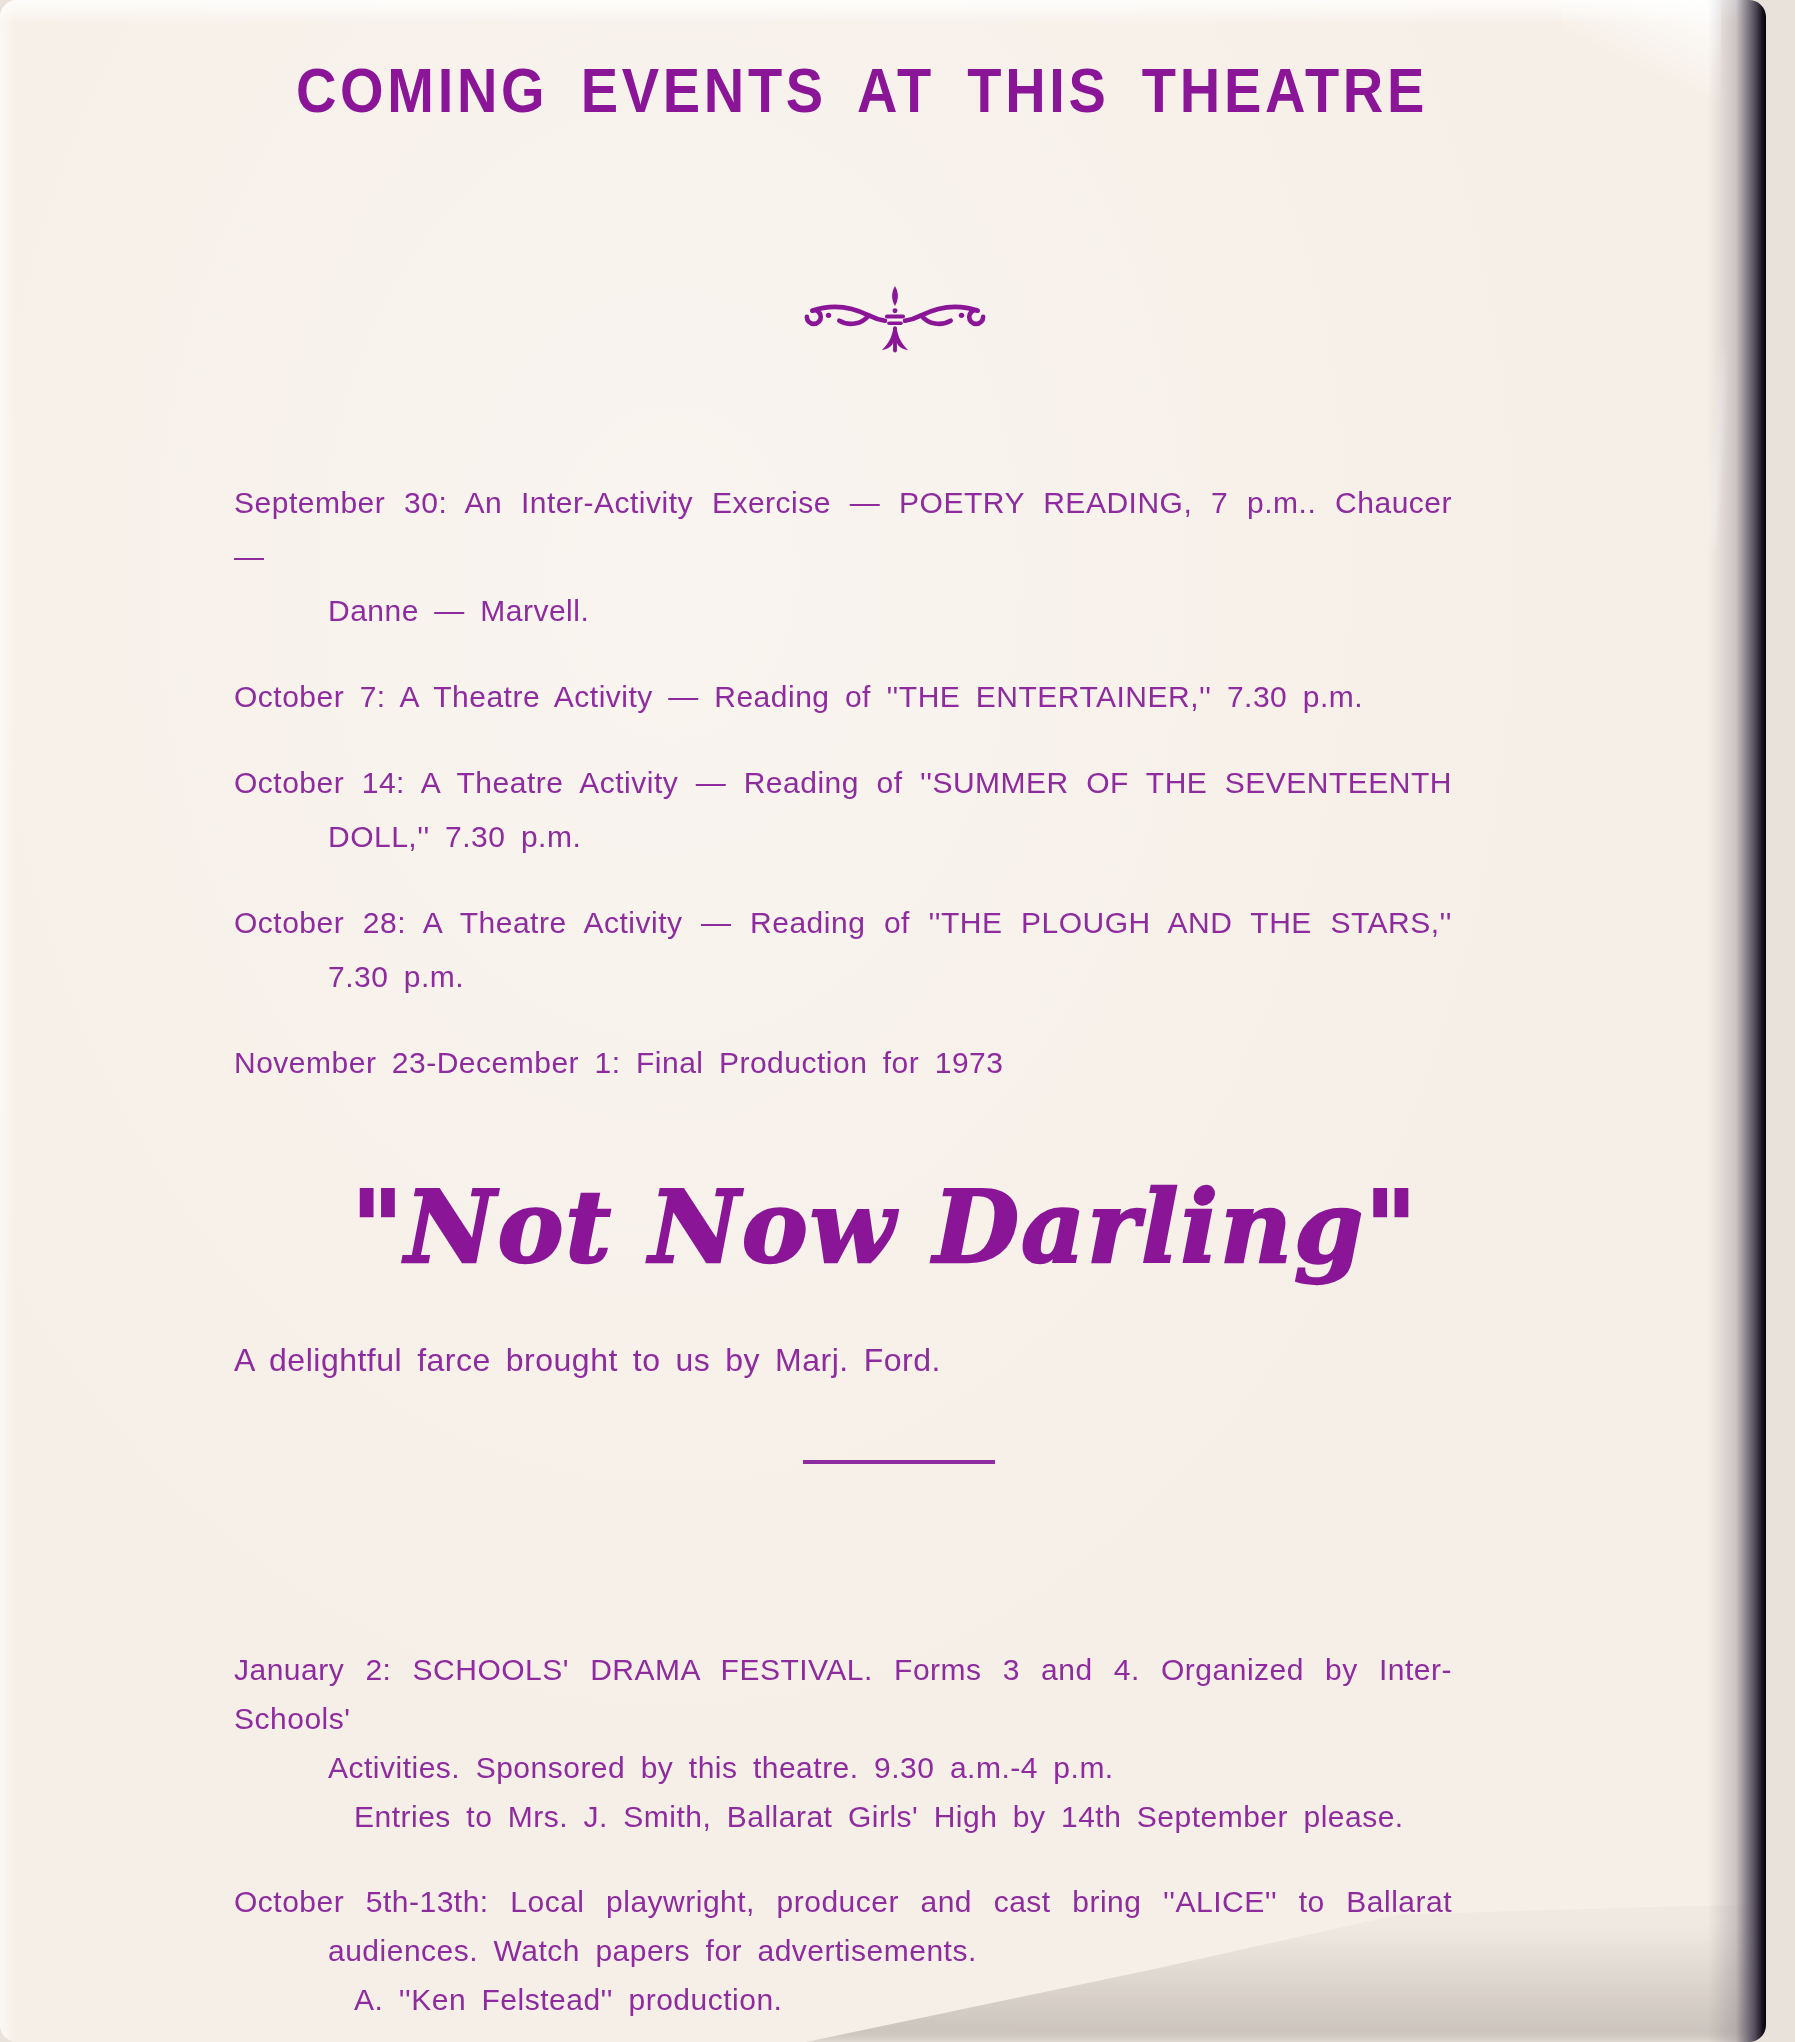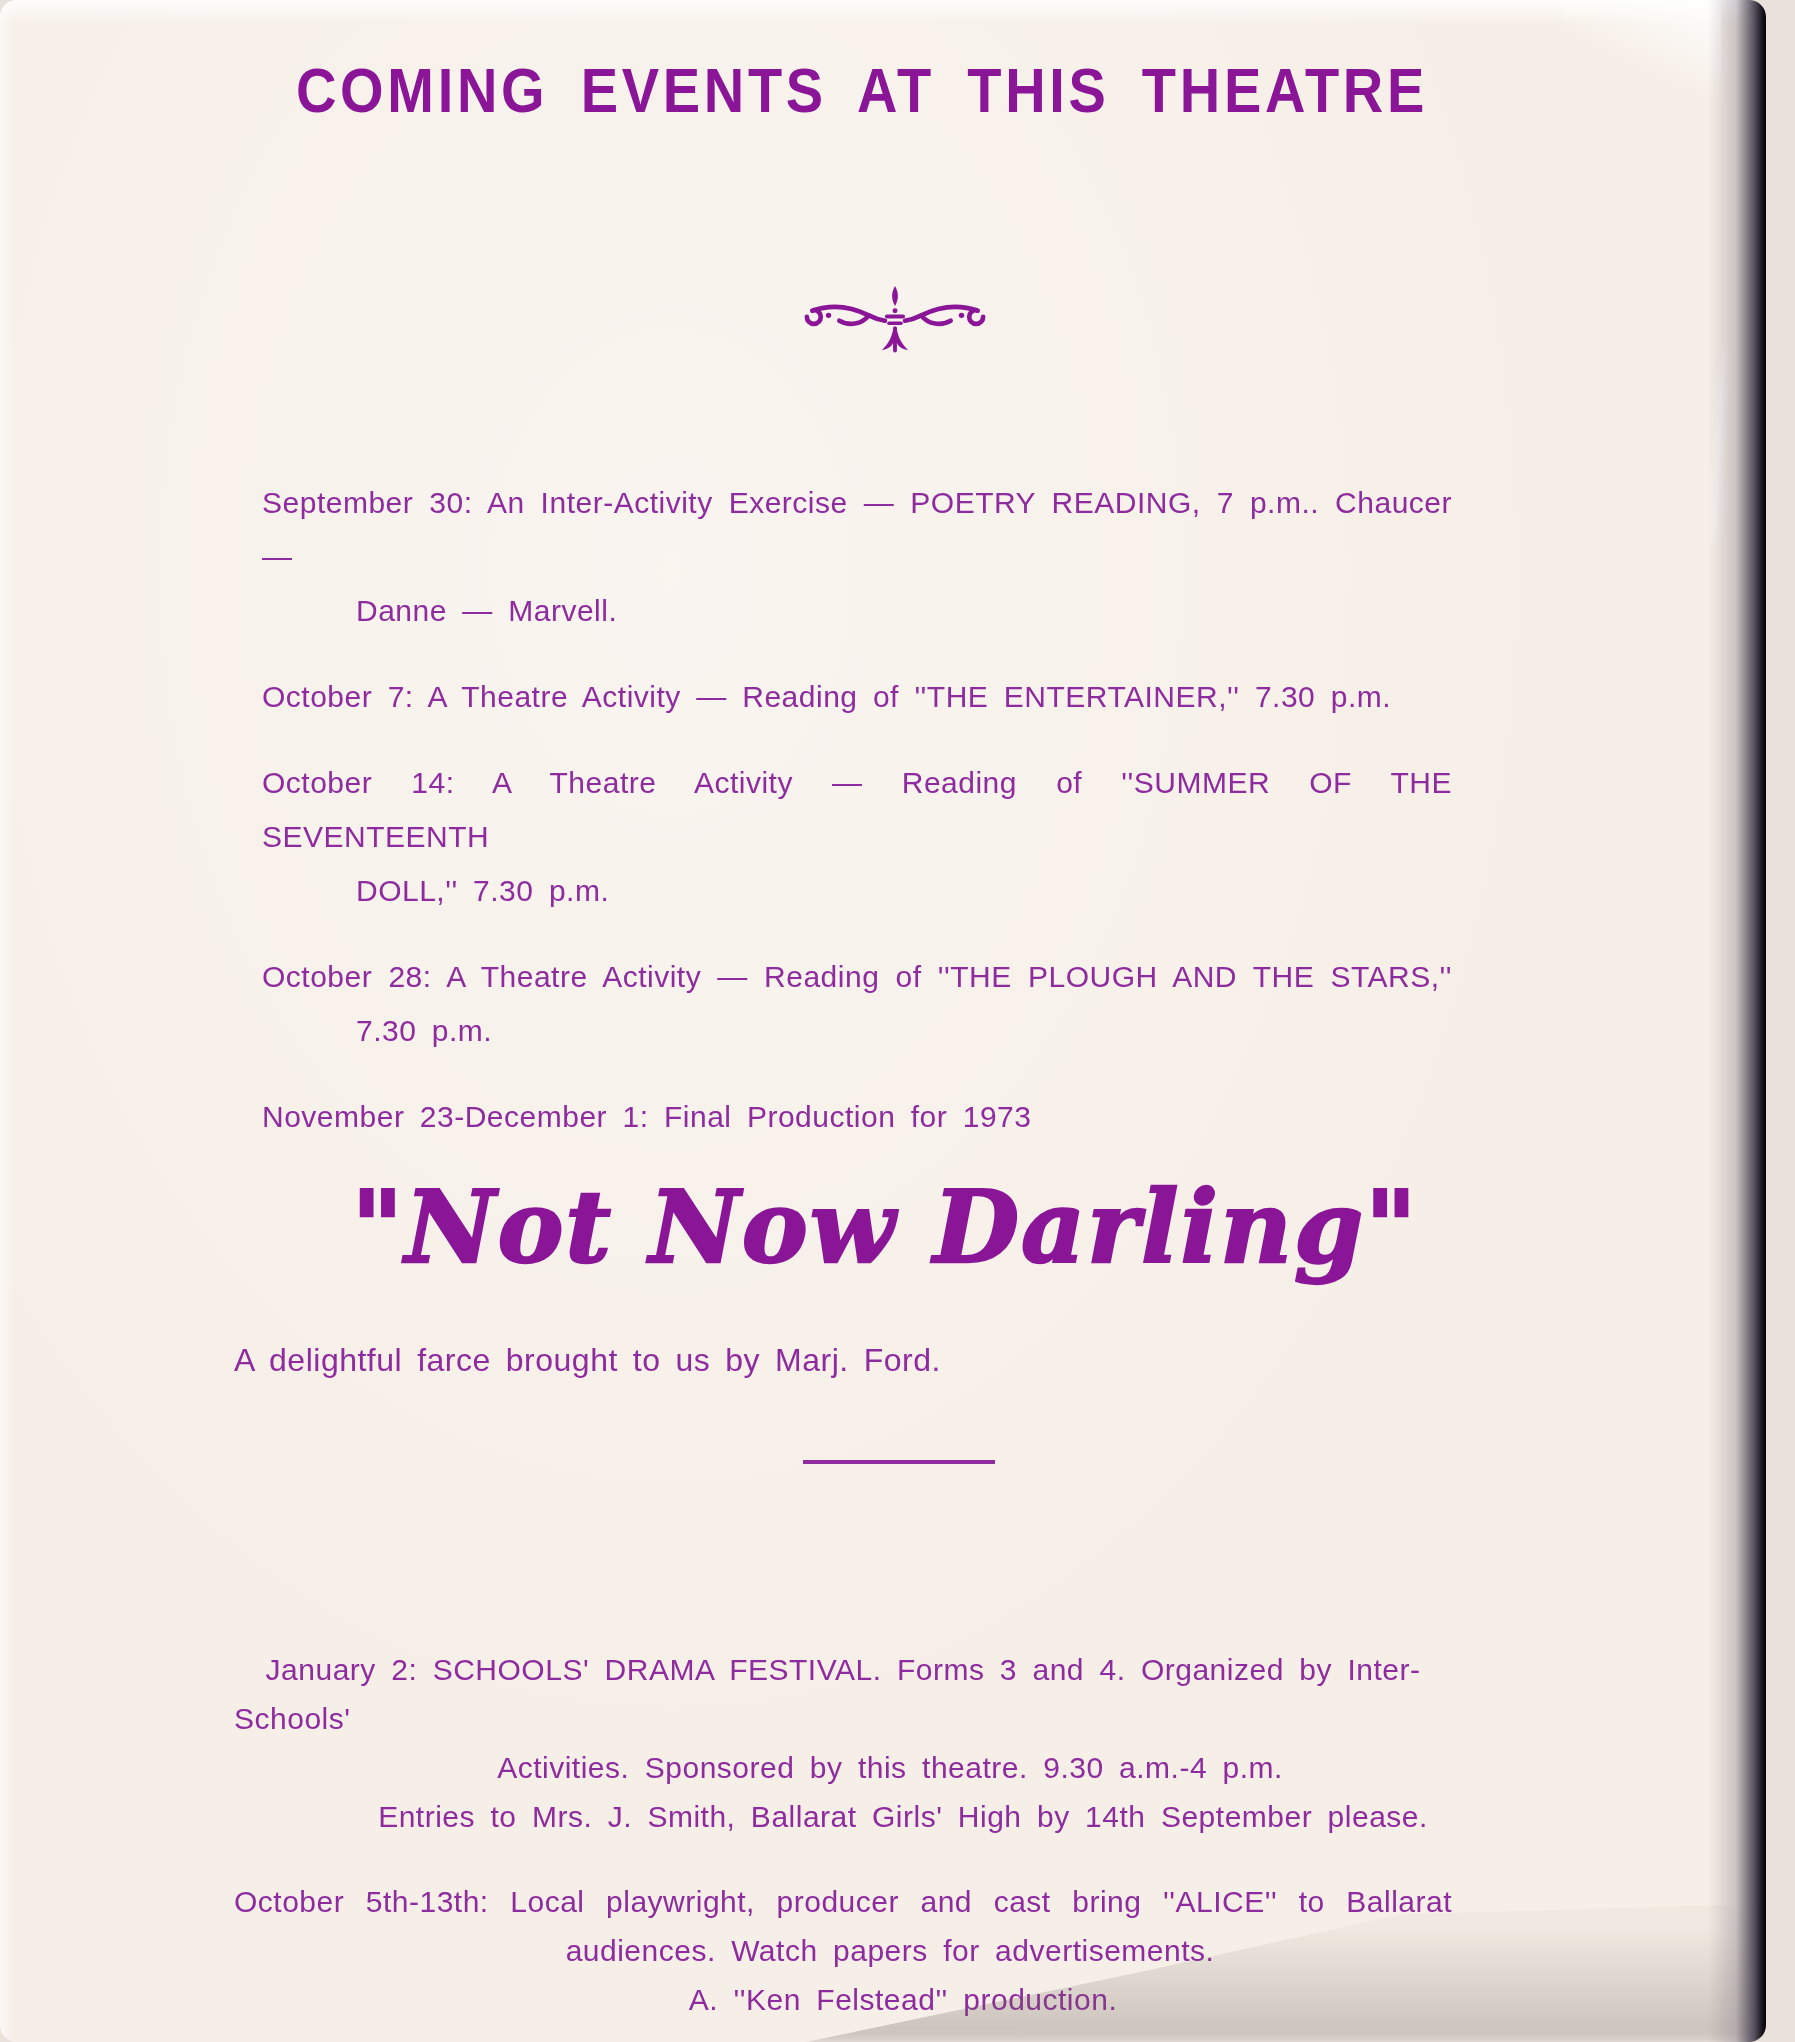--- a/index.html
+++ b/index.html
@@ -40,21 +40,21 @@
   .title {
     position:absolute; top:54px; left:19px; width:1218px;
     text-align:center; color: var(--ink-strong, #8a1697);
     font-size: 56px; font-weight: 700; letter-spacing: 3.7px; word-spacing: 13px;
     transform: scaleY(1.12); transform-origin: top center;
     white-space: nowrap;
   }
   .ornament { position:absolute; top:281px; left:calc(50% + 52px); transform: translateX(-50%); }
 
   .events { position:absolute; top:476px; left:0; width:1218px; }
-  .event { margin-bottom: 32px; margin-left: 28px; }
+  .event { margin-bottom: 32px; }
   .line {
     color: var(--ink, #8e2b9e);
     font-size: 30px; line-height: 54px;
     letter-spacing: 0.5px; word-spacing: 6.6px;
   }
   .just { text-align: justify; text-align-last: justify; }
   .c1 { padding-left: 94px; }
   .c2 { padding-left: 120px; }
 
   .feature-title {
@@ -69,21 +69,21 @@
     color: var(--ink, #8e2b9e); font-size: 32px; letter-spacing: 0.5px; word-spacing: 5.6px;
   }
   .rule { position:absolute; top:1460px; left:calc(50% + 56px); transform: translateX(-50%);
     width: 192px; height: 3.7px; background: var(--ink, #8e2b9e); }
   .outside-heading {
     position:absolute; top:1578px; left:calc(50% + 52px); transform: translateX(-50%);
     color: var(--ink-strong, #8a1697); font-size: 31px; font-weight: 700;
     letter-spacing: 0.9px; word-spacing: 4.7px; white-space: nowrap;
   }
   .outside { position:absolute; top:1645px; left:0; width:1218px; }
-  .outside .line { line-height: 49px; text-align: center; }
+  .outside .line { line-height: 49px; }
   .outside .booking { margin-bottom: 36px; }
 </style>
 </head>
 <body>
 
 <div id="page">
 
   <div class="edge-top"></div>
   <div class="edge-left"></div>
   <div class="corner-tr"></div>

